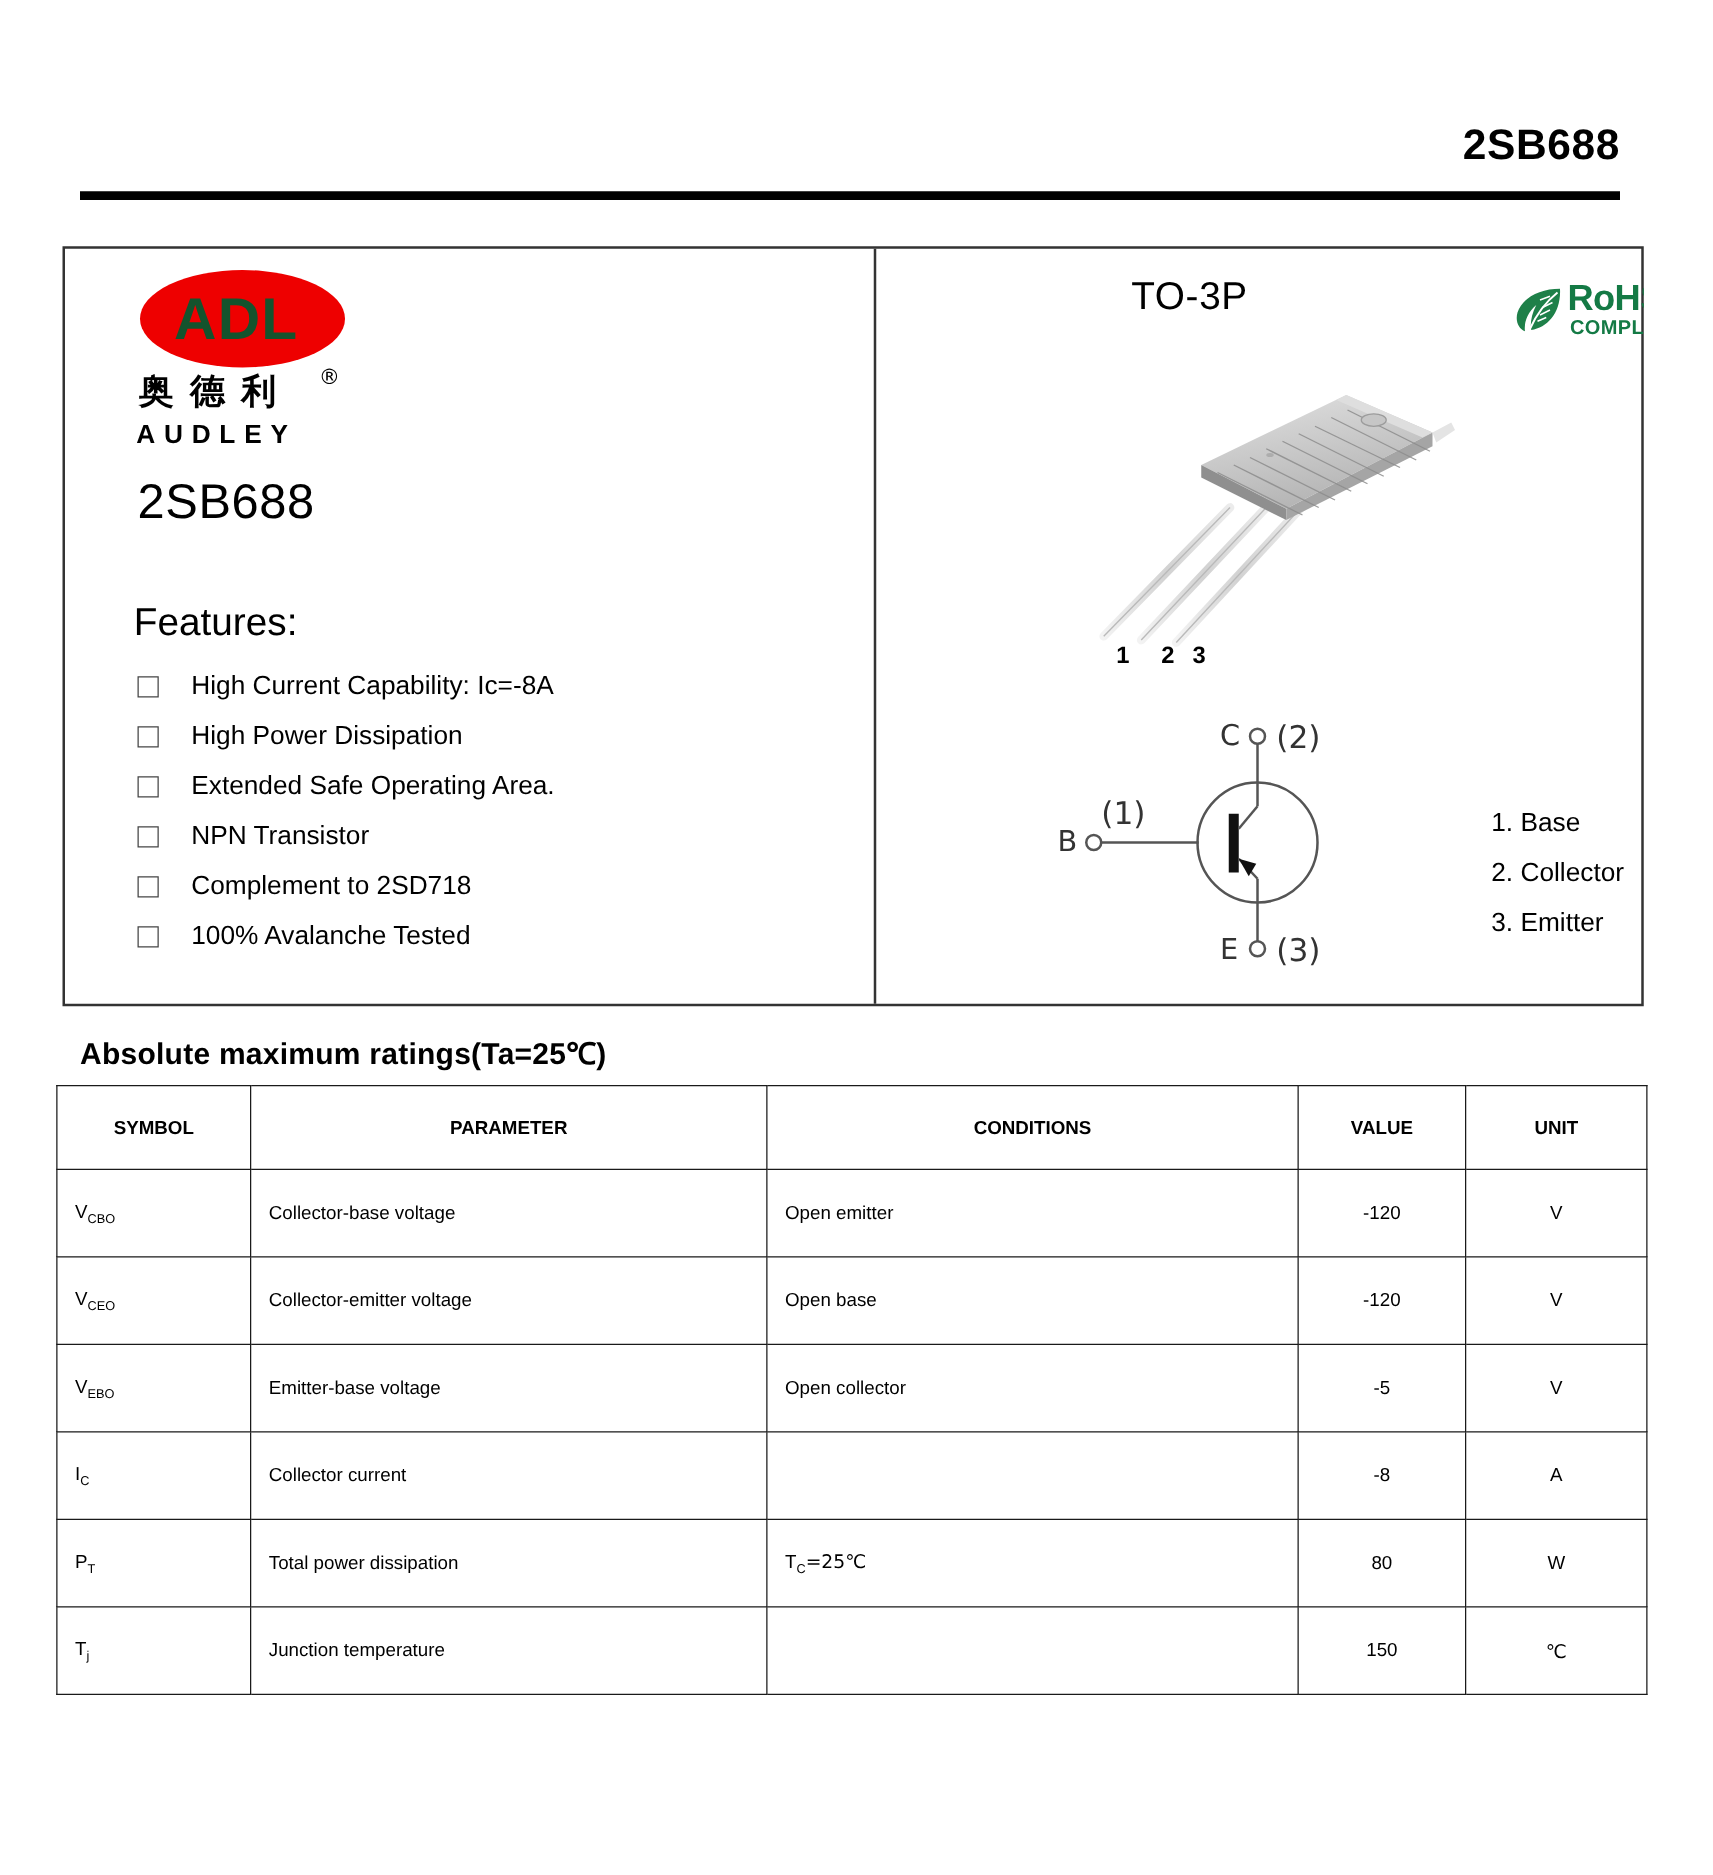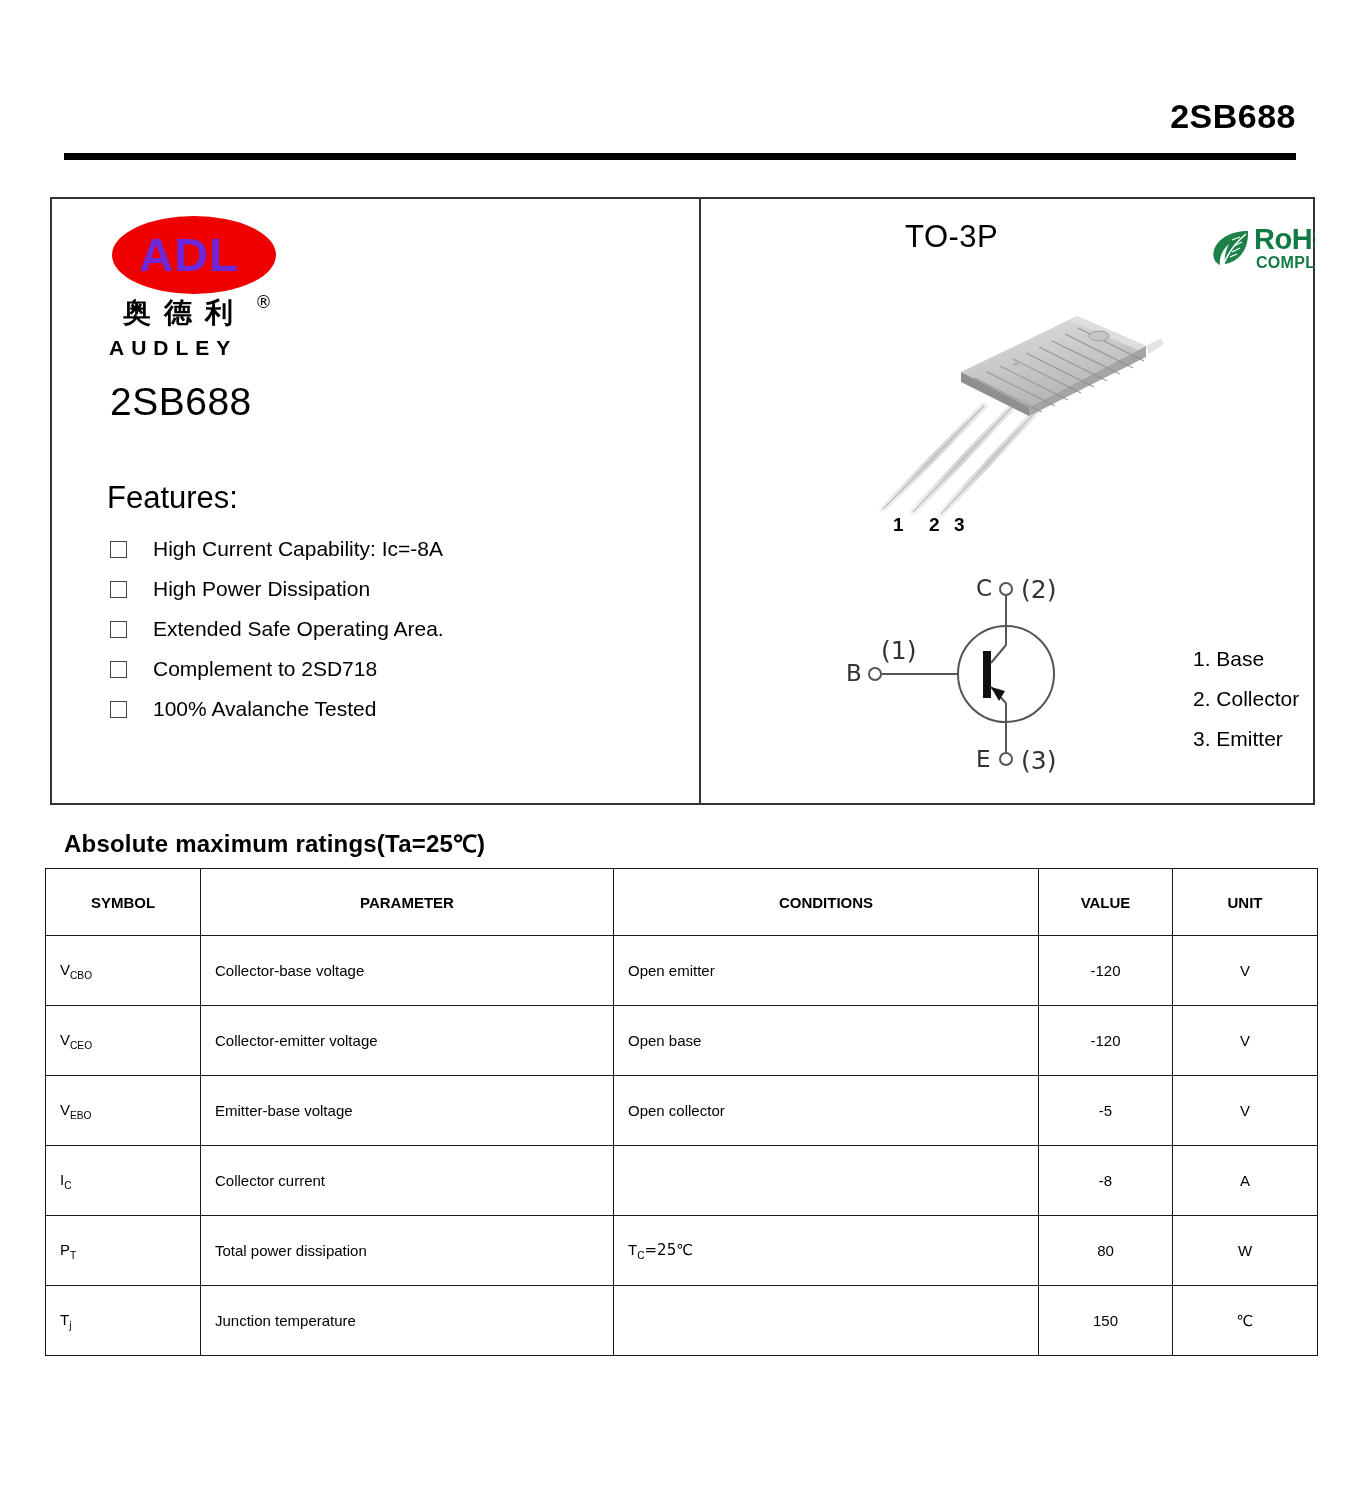--- a/index.html
+++ b/index.html
@@ -86,28 +86,28 @@
     border-radius: 50%;
   }
   #logo-ellipse-text {
     position: absolute;
     left: 0;
     top: 0;
     width: 164px;
     height: 78px;
     line-height: 78px;
     text-align: center;
-    color: #6d28d9;
+    color: #14532d;
     font-size: 47px;
     font-weight: bold;
     letter-spacing: 1px;
   }
   #logo-cn {
     position: absolute;
-    left: 16px;
+    left: 4px;
     top: 80px;
     font-size: 28px;
     font-weight: bold;
     letter-spacing: 13px;
     font-family: "DejaVu Sans", sans-serif;
     line-height: 34px;
     white-space: nowrap;
   }
   #logo-reg {
     position: absolute;
@@ -329,20 +329,24 @@
         <span class="feature-checkbox"></span>
         <span class="feature-label">High Current Capability: Ic=-8A</span>
       </div>
       <div class="feature-row">
         <span class="feature-checkbox"></span>
         <span class="feature-label">High Power Dissipation</span>
       </div>
       <div class="feature-row">
         <span class="feature-checkbox"></span>
         <span class="feature-label">Extended Safe Operating Area.</span>
+      </div>
+      <div class="feature-row">
+        <span class="feature-checkbox"></span>
+        <span class="feature-label">NPN Transistor</span>
       </div>
       <div class="feature-row">
         <span class="feature-checkbox"></span>
         <span class="feature-label">Complement to 2SD718</span>
       </div>
       <div class="feature-row">
         <span class="feature-checkbox"></span>
         <span class="feature-label">100% Avalanche Tested</span>
       </div>
     </div>

